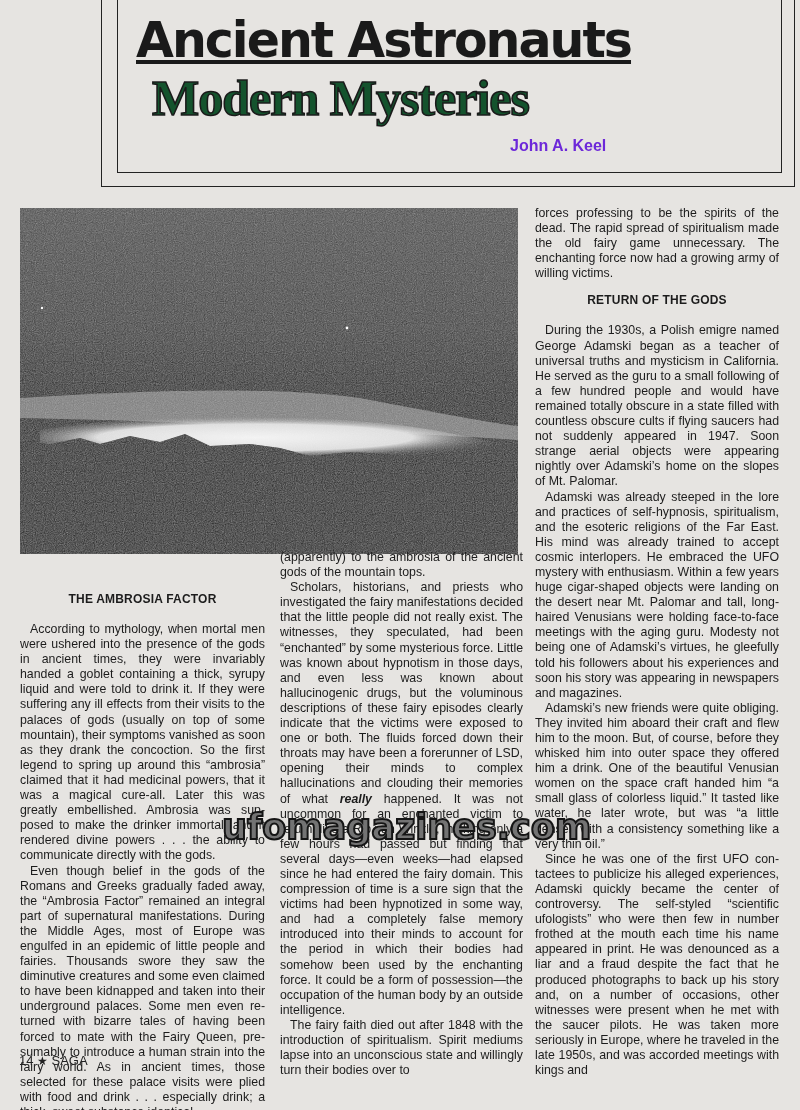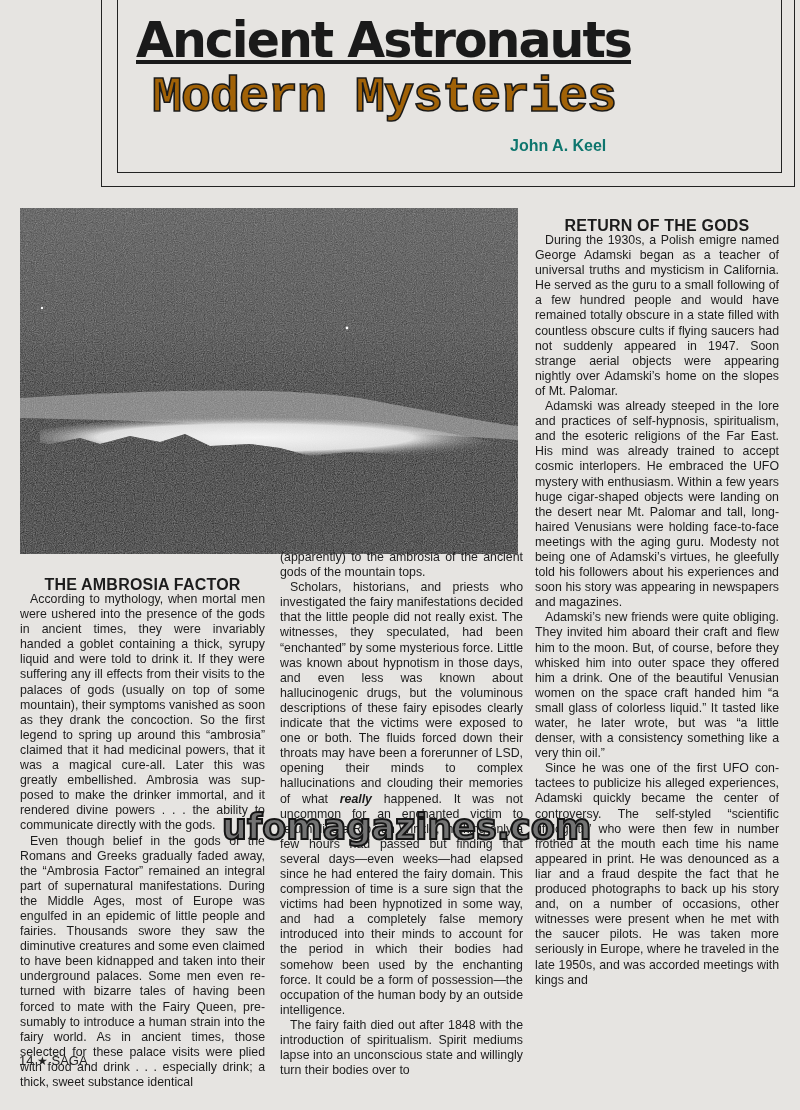--- a/index.html
+++ b/index.html
@@ -21,42 +21,42 @@
     box-sizing: border-box;
   }
   .title-main {
     position: absolute; left: 136px; top: 12px; width: 510px;
     font-family: "DejaVu Sans", sans-serif; font-weight: bold;
     font-size: 49px; letter-spacing: -2px; line-height: 58px;
     color: #1a1a1a; white-space: nowrap; text-decoration: underline;
   }
   .title-sub {
     position: absolute; left: 152px; top: 70px;
-    font-family: Liberation Mono, monospace; font-weight: bold;
+    font-family: Liberation Serif, serif; font-weight: bold;
     font-size: 50px; letter-spacing: -1px; line-height: 56px;
-    color: #a16207; -webkit-text-stroke: 1.6px #1a1a1a; white-space: nowrap;
+    color: #14532d; -webkit-text-stroke: 1.6px #1a1a1a; white-space: nowrap;
   }
   .byline {
     position: absolute; left: 510px; top: 137px;
     font-family: "Liberation Sans", sans-serif; font-weight: bold; font-size: 16px;
-    color: #0f766e;
+    color: #6d28d9;
   }
   .photo {
     position: absolute; left: 20px; top: 208px; width: 498px; height: 346px;
     background: #2e2e2e; overflow: hidden;
   }
   .photo svg { display: block; }
   .col {
     position: absolute; font-size: 12.35px; line-height: 15.1px;
     text-align: justify; hyphens: manual;
   }
   .col p { margin: 0; text-indent: 10px; }
   .col p.noindent { text-indent: 0; }
   .col h3 {
-    margin: 0; font-size: 16px; font-weight: bold; text-align: center;
+    margin: 15px; font-size: 12px; font-weight: bold; text-align: center;
     line-height: 15px; letter-spacing: 0.2px;
   }
   .col-left { left: 20px; top: 577px; width: 245px; }
   .col-mid { left: 280px; top: 550px; width: 243px; }
   .col-right { left: 535px; top: 206px; width: 244px; }
   .col-right h3 { margin-top: 12px; }
   .continued {
     text-align: right; font-style: italic; font-weight: bold; font-size: 11.5px;
     line-height: 15px; padding-right: 2px;
   }
@@ -121,20 +121,21 @@
   <p>Even though belief in the gods of the Romans and Greeks gradually faded away, the “Ambrosia Factor” remained an integral part of supernatural manifes­tations. During the Middle Ages, most of Europe was engulfed in an epidemic of little people and fairies. Thousands swore they saw the diminutive creatures and some even claimed to have been kidnapped and taken into their under­ground palaces. Some men even re­turned with bizarre tales of having been forced to mate with the Fairy Queen, pre­sumably to introduce a human strain into the fairy world. As in ancient times, those selected for these palace visits were plied with food and drink . . . especially drink; a thick, sweet substance identical</p>
 </div>
 
 <div class="col col-mid">
   <p class="noindent">(apparently) to the ambrosia of the an­cient gods of the mountain tops.</p>
   <p><span>Scholars, historians, and priests who investigated the fairy manifestations de­cided that the little people did not really exist. The witnesses, they speculated, had been “enchanted” by some mysteri­ous force. Little was known about hyp­notism in those days, and even less was known about hallucinogenic drugs, but the voluminous descriptions of these fairy episodes clearly indicate that the victims were exposed to one or both. The fluids forced down their throats may have been a forerunner of LSD, opening their minds to complex hallucinations and clouding their memories of what</span> <em>really</em> <span>happened. It was not uncommon for an enchanted victim to return, like a Rip van Winkle, thinking only a few hours had passed but finding that several days—even weeks—had elapsed since he had entered the fairy domain. This compression of time is a sure sign that the victims had been hypnotized in some way, and had a completely false memory introduced into their minds to account for the period in which their bodies had somehow been used by the enchanting force. It could be a form of possession—the occupation of the human body by an outside intelligence.</span></p>
   <p>The fairy faith died out after 1848 with the introduction of spiritualism. Spirit mediums lapse into an unconscious state and willingly turn their bodies over to</p>
 </div>
 
 <div class="col col-right">
+  <p class="noindent">forces professing to be the spirits of the dead. The rapid spread of spiritualism made the old fairy game unnecessary. The enchanting force now had a growing army of willing victims.</p>
   <h3>RETURN OF THE GODS</h3>
   <p>During the 1930s, a Polish emigre named George Adamski began as a teacher of universal truths and mysticism in California. He served as the guru to a small following of a few hundred people and would have remained totally obscure in a state filled with countless obscure cults if flying saucers had not suddenly appeared in 1947. Soon strange aerial objects were appearing nightly over Adamski’s home on the slopes of Mt. Palomar.</p>
   <p>Adamski was already steeped in the lore and practices of self-hypnosis, spiritualism, and the esoteric religions of the Far East. His mind was already trained to accept cosmic interlopers. He embraced the UFO mystery with en­thusiasm. Within a few years huge cigar-shaped objects were landing on the desert near Mt. Palomar and tall, long-haired Venusians were holding face-to-face meetings with the aging guru. Mod­esty not being one of Adamski’s virtues, he gleefully told his followers about his experiences and soon his story was ap­pearing in newspapers and magazines.</p>
   <p>Adamski’s new friends were quite ob­liging. They invited him aboard their craft and flew him to the moon. But, of course, before they whisked him into outer space they offered him a drink. One of the beautiful Venusian women on the space craft handed him “a small glass of color­less liquid.” It tasted like water, he later wrote, but was “a little denser, with a consistency something like a very thin oil.”</p>
   <p>Since he was one of the first UFO con­tactees to publicize his alleged experi­ences, Adamski quickly became the center of controversy. The self-styled “scientific ufologists” who were then few in number frothed at the mouth each time his name appeared in print. He was de­nounced as a liar and a fraud despite the fact that he produced photographs to back up his story and, on a number of occasions, other witnesses were present when he met with the saucer pilots. He was taken more seriously in Europe, where he traveled in the late 1950s, and was accorded meetings with kings and</p>
 </div>
 
 <div class="folio">
   <span>14</span>
   <span class="star">★</span>

